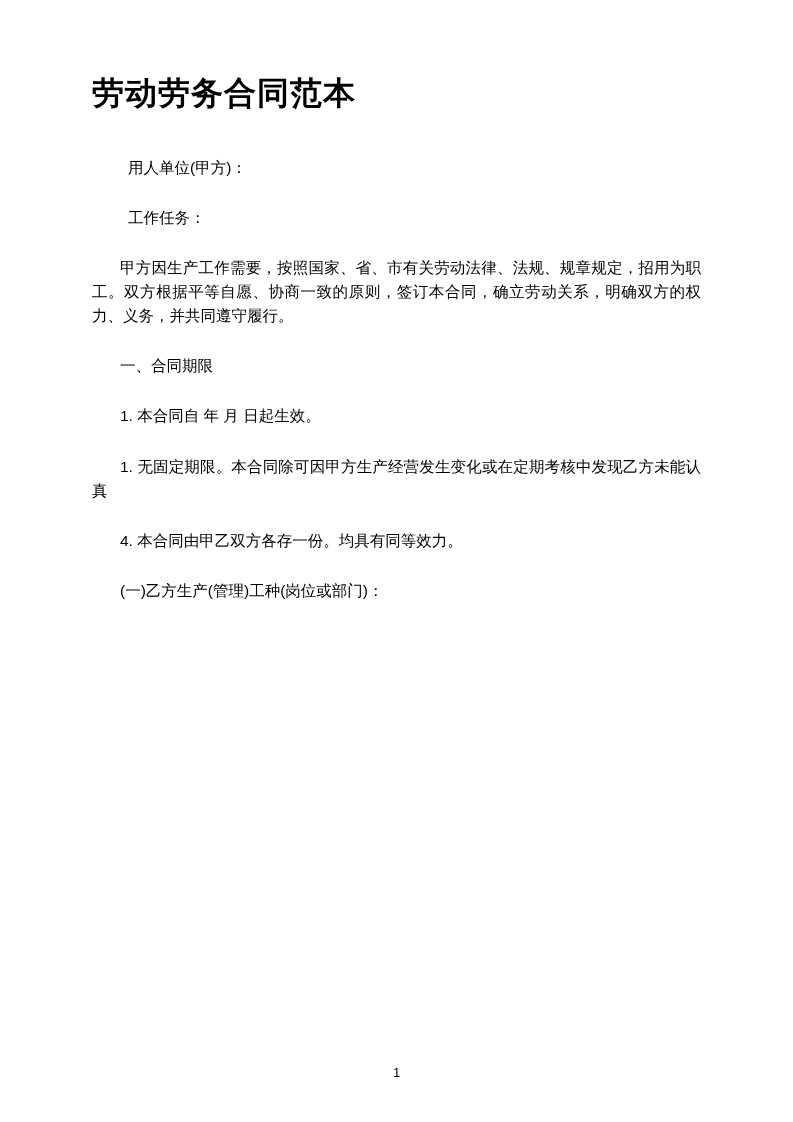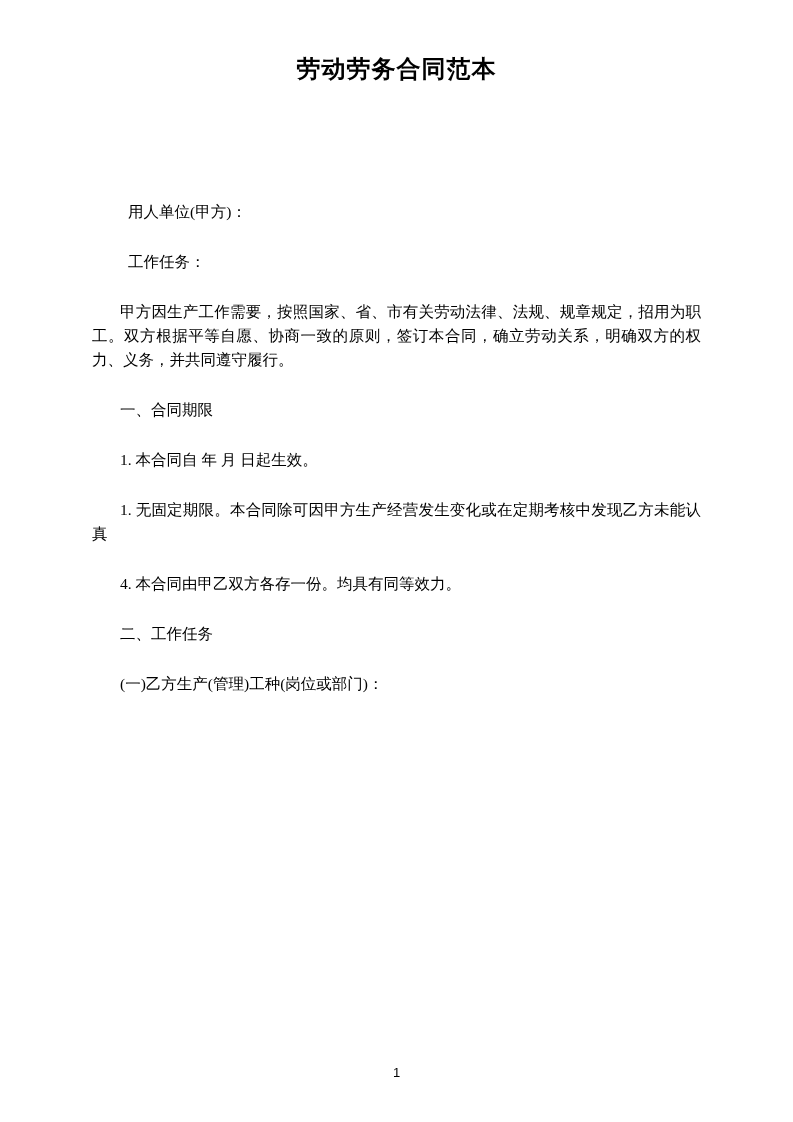--- a/index.html
+++ b/index.html
@@ -17,30 +17,28 @@
   }
   .page {
     position: relative;
     width: 793px;
     height: 1122px;
     box-sizing: border-box;
     padding: 0 92px;
   }
   .doc-title {
     margin: 0;
-    padding-top: 55px;
-    text-align: center;
-    font-size: 24px;
+    padding-top: 74px;
+    font-size: 32px;
     font-weight: bold;
     letter-spacing: 1px;
     line-height: 1.2;
   }
   .body-block {
-    margin-top: 116px;
-    font-family: Liberation Serif, serif;
+    margin-top: 44px;
   }
   p.para {
     margin: 0 0 0 0;
     font-size: 15.5px;
     line-height: 1.55;
     text-align: justify;
     padding-bottom: 26px;
   }
   p.indent-1 {
     text-indent: 0;
@@ -83,21 +81,20 @@
     <p class="para indent-0">一、合同期限</p>
 
     <p class="para indent-0">1. 本合同自  年  月  日起生效。</p>
 
 
     <p class="para flow">1. 无固定期限。本合同除可因甲方生产经营发生变化或在定期考核中发现乙方未能认真</p>
 
 
     <p class="para indent-0">4. 本合同由甲乙双方各存一份。均具有同等效力。</p>
 
-    <p class="para indent-0">二、工作任务</p>
 
     <p class="para indent-0">(一)乙方生产(管理)工种(岗位或部门)：</p>
 
   </div>
 
   <div class="page-number">1</div>
 
 </div>
 
 </body></html>

